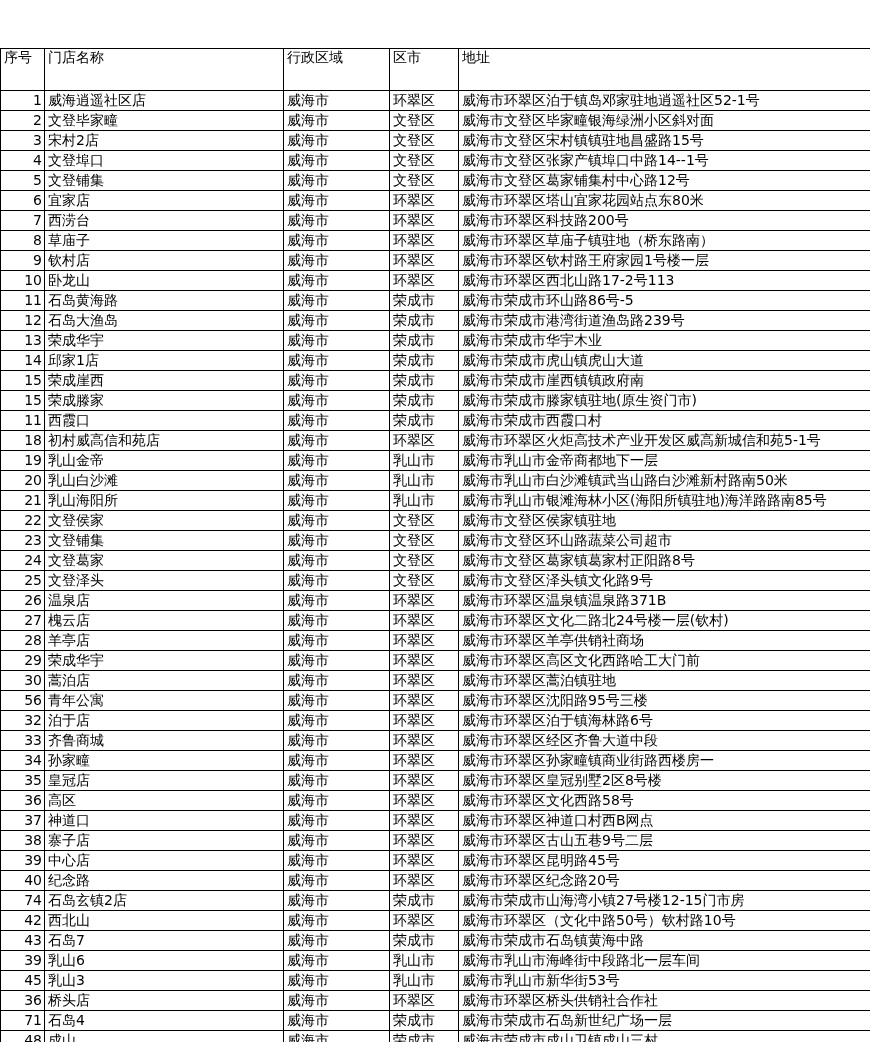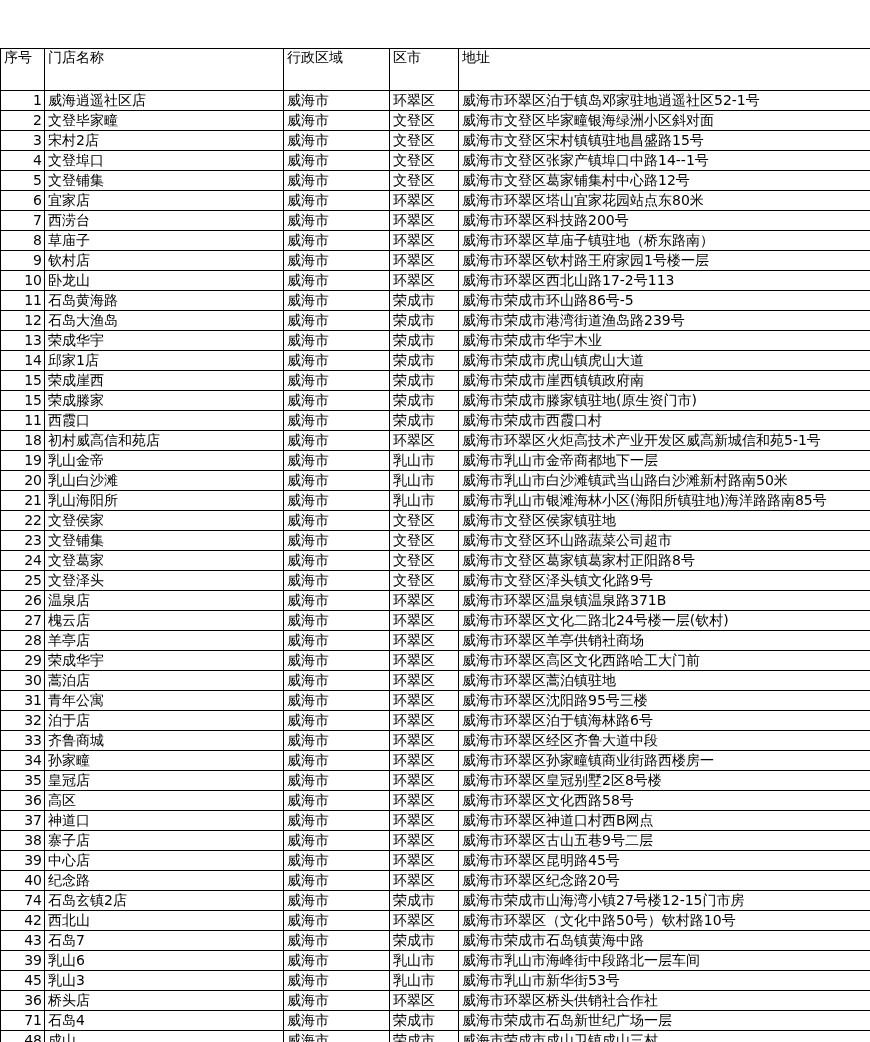--- a/index.html
+++ b/index.html
@@ -269,21 +269,21 @@
           <td class="c4">威海市环翠区高区文化西路哈工大门前</td>
         </tr>
         <tr>
           <td class="c0">30</td>
           <td class="c1">蒿泊店</td>
           <td class="c2">威海市</td>
           <td class="c3">环翠区</td>
           <td class="c4">威海市环翠区蒿泊镇驻地</td>
         </tr>
         <tr>
-          <td class="c0">31</td>
+          <td class="c0">56</td>
           <td class="c1">青年公寓</td>
           <td class="c2">威海市</td>
           <td class="c3">环翠区</td>
           <td class="c4">威海市环翠区沈阳路95号三楼</td>
         </tr>
         <tr>
           <td class="c0">32</td>
           <td class="c1">泊于店</td>
           <td class="c2">威海市</td>
           <td class="c3">环翠区</td>

